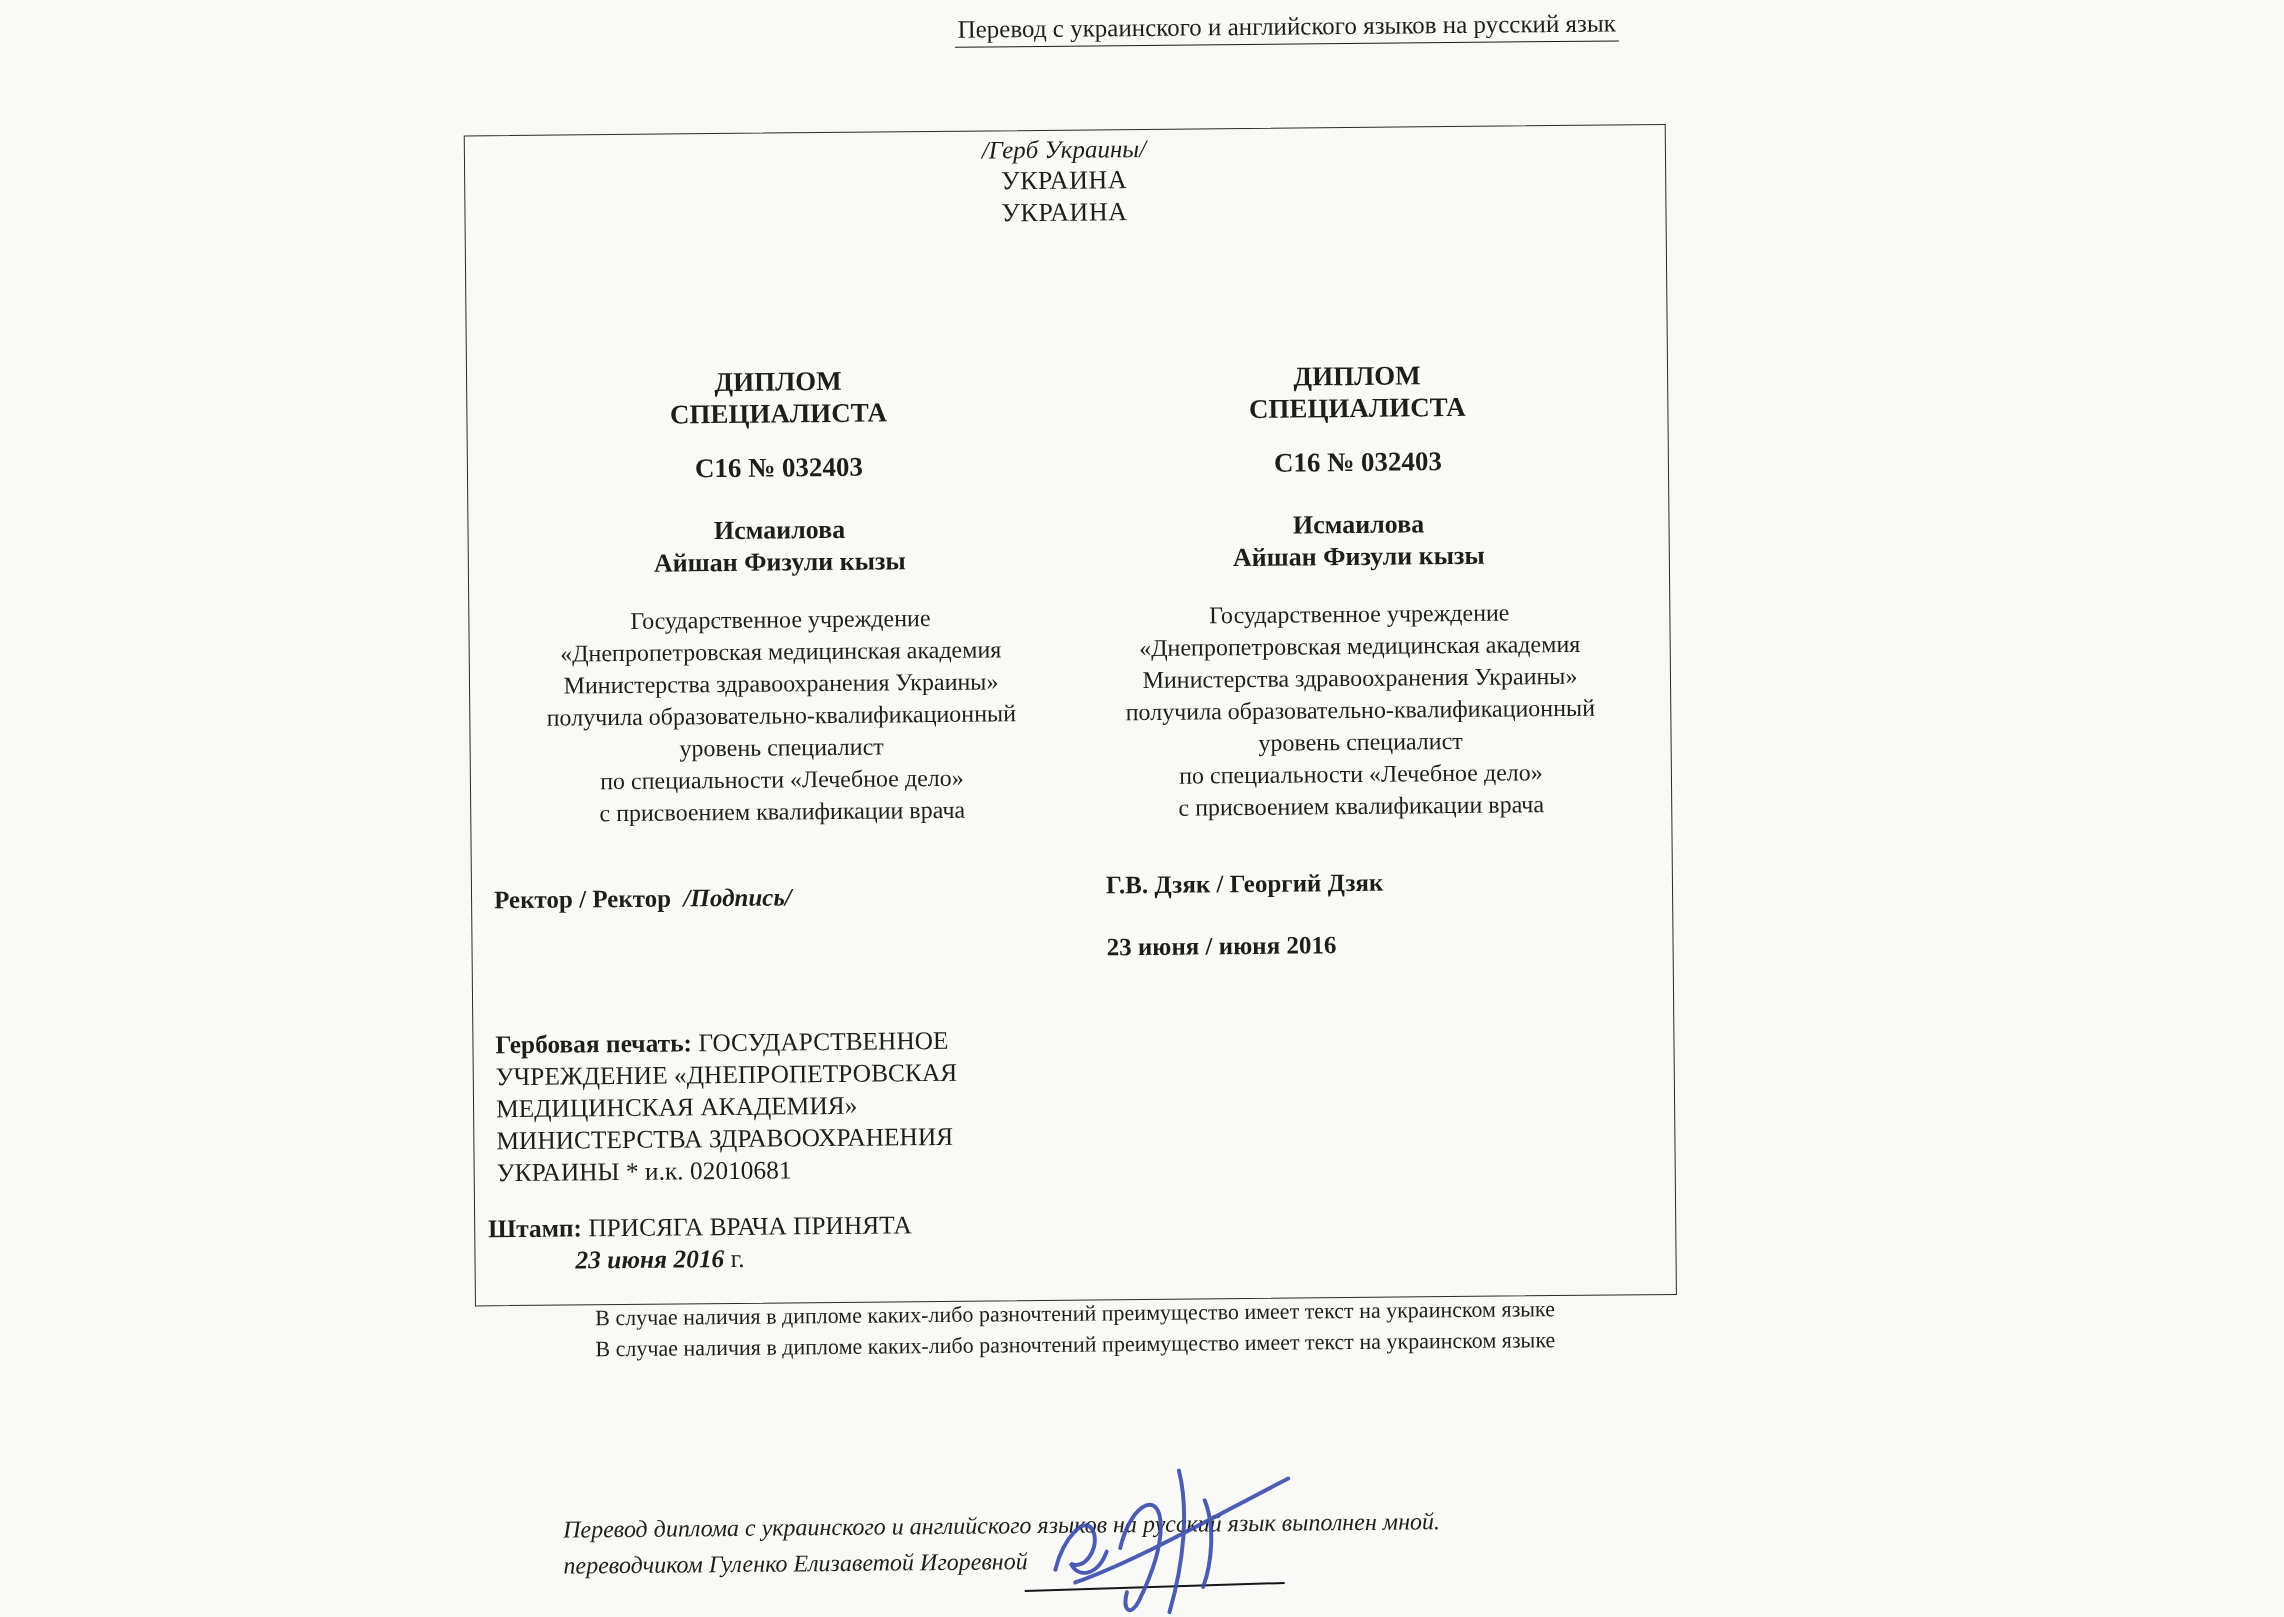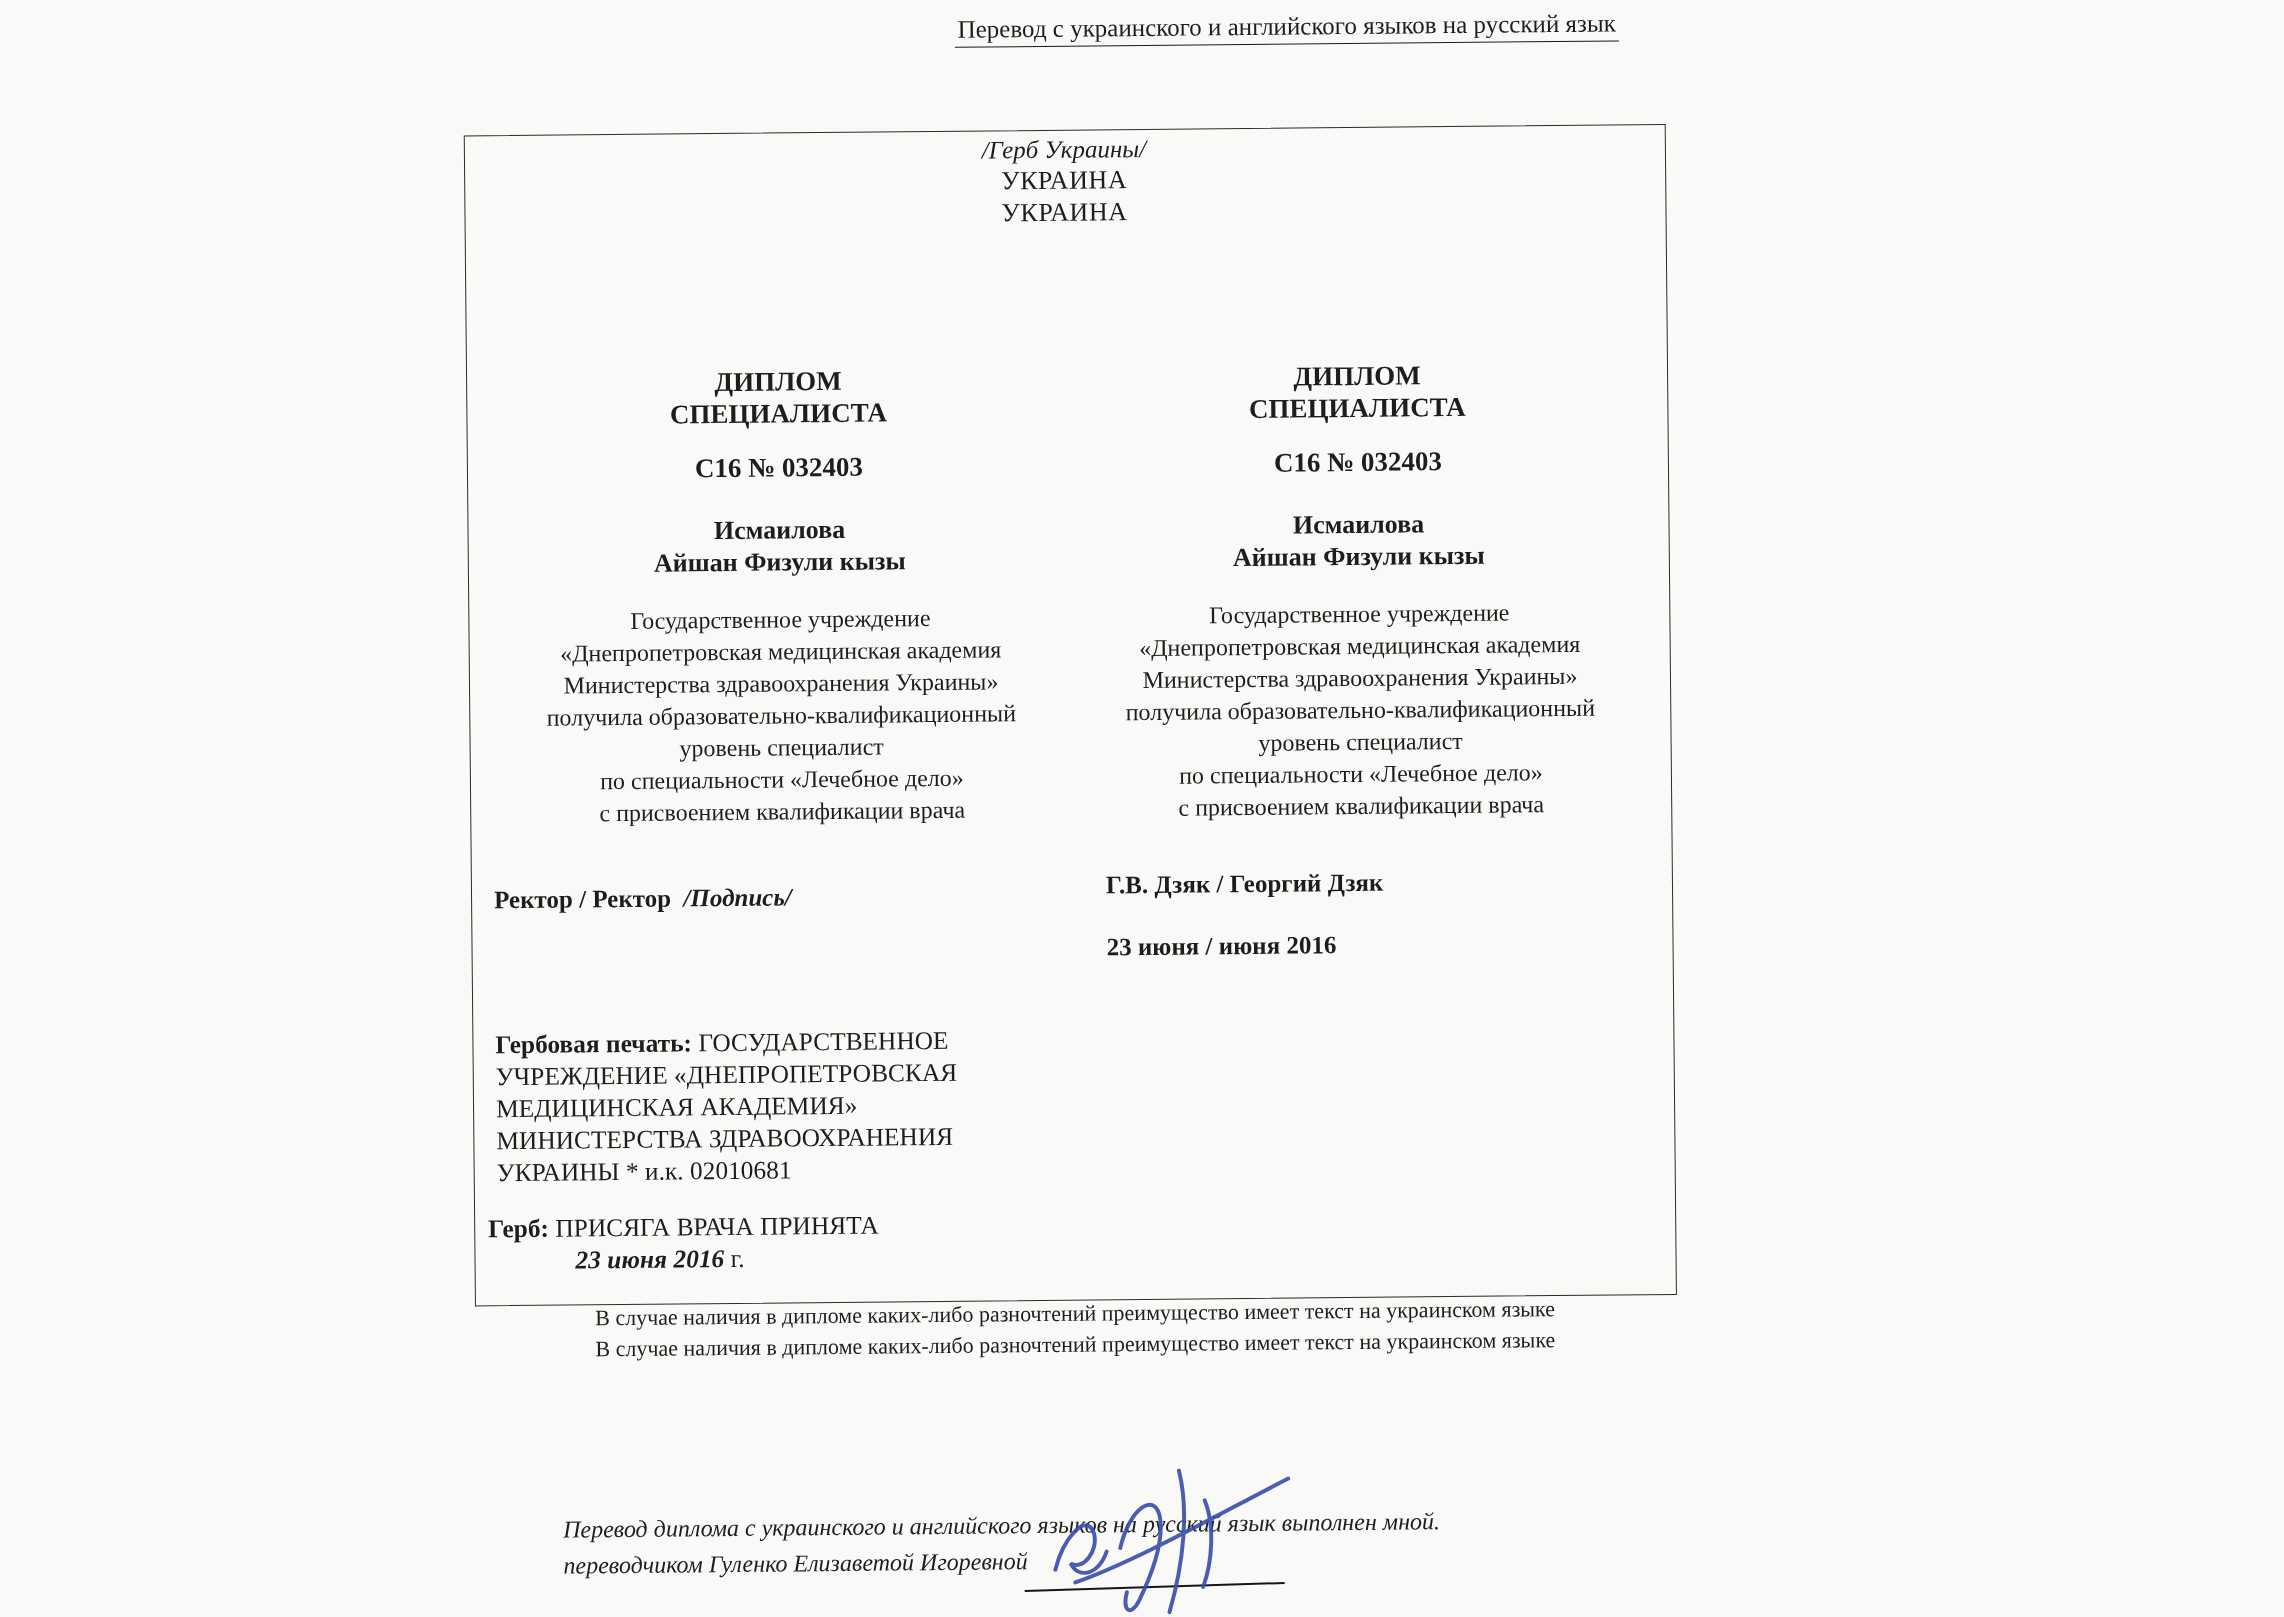--- a/index.html
+++ b/index.html
@@ -111,21 +111,21 @@
       <span class="lbl">Гербовая печать:</span>
       <span>ГОСУДАРСТВЕННОЕ</span>
     </div>
     <div>УЧРЕЖДЕНИЕ «ДНЕПРОПЕТРОВСКАЯ</div>
     <div>МЕДИЦИНСКАЯ АКАДЕМИЯ»</div>
     <div>МИНИСТЕРСТВА ЗДРАВООХРАНЕНИЯ</div>
     <div>УКРАИНЫ * и.к. 02010681</div>
   </div>
 
   <div class="t stamp1">
-    <span class="lbl">Герб:</span>
+    <span class="lbl">Штамп:</span>
     <span>ПРИСЯГА ВРАЧА ПРИНЯТА</span>
   </div>
   <div class="t stamp2">
     <span class="dt">23 июня 2016</span>
     <span>г.</span>
   </div>
 
   <div class="t c colR title">
     <div>ДИПЛОМ</div>
     <div>СПЕЦИАЛИСТА</div>

